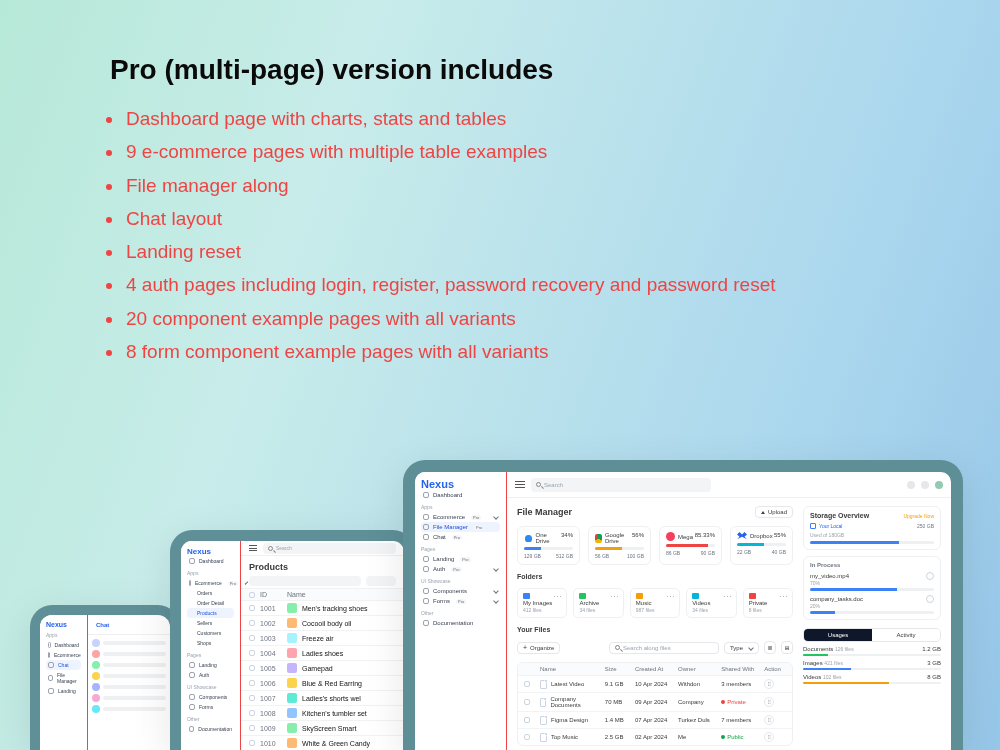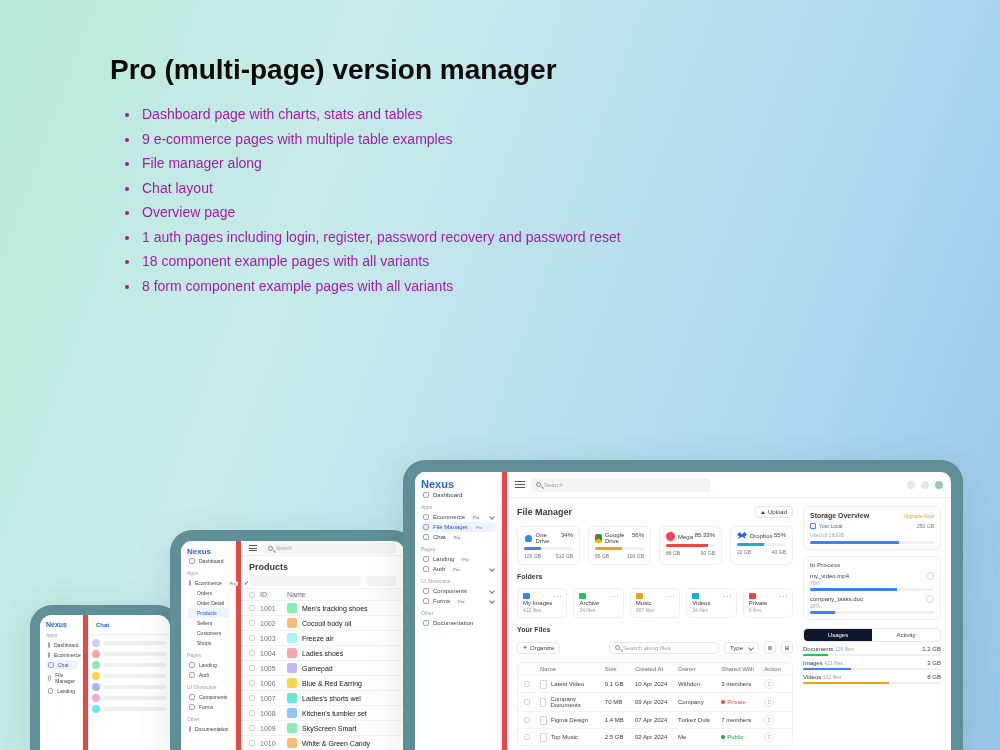--- a/index.html
+++ b/index.html
@@ -7,22 +7,22 @@
     width: 1000px; height: 750px; overflow: hidden;
     background: linear-gradient(110deg, #b7e9d8 0%, #c8ecea 30%, #abd7ee 75%, #96c6e8 100%);
     font-family: -apple-system, Segoe UI, Helvetica, Arial, sans-serif;
     position: relative;
   }
   .headline {
     position: absolute; left: 110px; top: 54px;
     font-size: 28px; font-weight: 800; color: #0a0a0a;
   }
   ul.features {
-    position: absolute; left: 140px; top: 102px;
-    list-style: disc; color: #a21caf; font-size: 14px; line-height: 1.75;
+    position: absolute; left: 124px; top: 102px;
+    list-style: disc; color: #ef4444; font-size: 19px; line-height: 1.75;
   }
   ul.features li { padding-left: 2px; }
 
   
   .cluster {
     position: absolute; left: 0; right: 0; bottom: 0; height: 320px;
   }
   .card {
     position: absolute; background: #fff;
     border: 10px solid #5f8f97;
@@ -31,21 +31,21 @@
     box-shadow: 0 10px 40px rgba(0,0,0,.10);
     overflow: hidden; color: #3a3a3a;
     font-size: 7px;
   }
   .card.a { left: 30px;  bottom: 0; width: 150px; height: 145px; }
   .card.b { left: 170px; bottom: 0; width: 245px; height: 220px; border-width: 11px; }
   .card.c { left: 403px; bottom: 0; width: 560px; height: 290px; border-width: 12px; border-color:#5e8e96; }
 
   
   .app { display:flex; height:100%; }
-  .side { background:#fff; border-right:5px solid #ef4444; flex:0 0 auto; padding:6px 6px 0; }
+  .side { background:#fff; border-right:1px solid #ef4444; flex:0 0 auto; padding:6px 6px 0; }
   .main { flex:1; display:flex; flex-direction:column; }
   .topbar { height:20px; display:flex; align-items:center; gap:6px; padding:0 8px; border-bottom:1px solid #eef0f2;}
   .brand { color:#2563eb; font-weight:700; font-size:9px; }
   .search { flex:1; max-width:160px; height:11px; background:#f3f4f6; border-radius:4px; display:flex; align-items:center; padding:0 5px; gap:3px;}
   .mag { width:5px; height:5px; border:1px solid #888; border-radius:50%; position:relative;}
   .mag:after{content:"";position:absolute;width:3px;height:1px;background:#888;transform:rotate(45deg);left:4px;top:4px;}
   .sp{flex:1;}
   .ic { width:8px; height:8px; border-radius:50%; background:#e5e7eb;}
   .navitem{display:flex;align-items:center;gap:4px;padding:2px 2px;border-radius:4px;color:#374151;}
   .navitem.active{background:#eef4ff;color:#1d4ed8;}
@@ -132,29 +132,29 @@
   .circ{width:8px;height:8px;border:1px solid #cbd5e1;border-radius:50%;}
   .tabs{display:flex;border-radius:5px;overflow:hidden;border:1px solid #e5e7eb;margin-top:2px;font-size:6px;}
   .tab{flex:1;text-align:center;padding:3px 0;background:#fff;}
   .tab.act{background:#0f172a;color:#fff;}
   .usage .u{display:flex;justify-content:space-between;font-size:6px;margin-top:4px;}
   .usage .ub{height:2px;background:#eef0f2;border-radius:2px;overflow:hidden;margin-top:2px;}
 </style>
 </head>
 <body>
 
-<h1 class="headline">Pro (multi-page) version manager</h1>
+<h1 class="headline">Pro (multi-page) version includes</h1>
 <ul class="features">
   <li>Dashboard page with charts, stats and tables</li>
   <li>9 e-commerce pages with multiple table examples</li>
   <li>File manager along</li>
   <li>Chat layout</li>
-  <li>Overview page</li>
-  <li>1 auth pages including login, register, password recovery and password reset</li>
-  <li>18 component example pages with all variants</li>
+  <li>Landing reset</li>
+  <li>4 auth pages including login, register, password recovery and password reset</li>
+  <li>20 component example pages with all variants</li>
   <li>8 form component example pages with all variants</li>
 </ul>
 
 <div class="cluster">
 
   <div class="card a">
     <div class="app">
       <div class="side">
         <div class="brand">Nexus</div>
         <div class="section-label">Apps</div>

